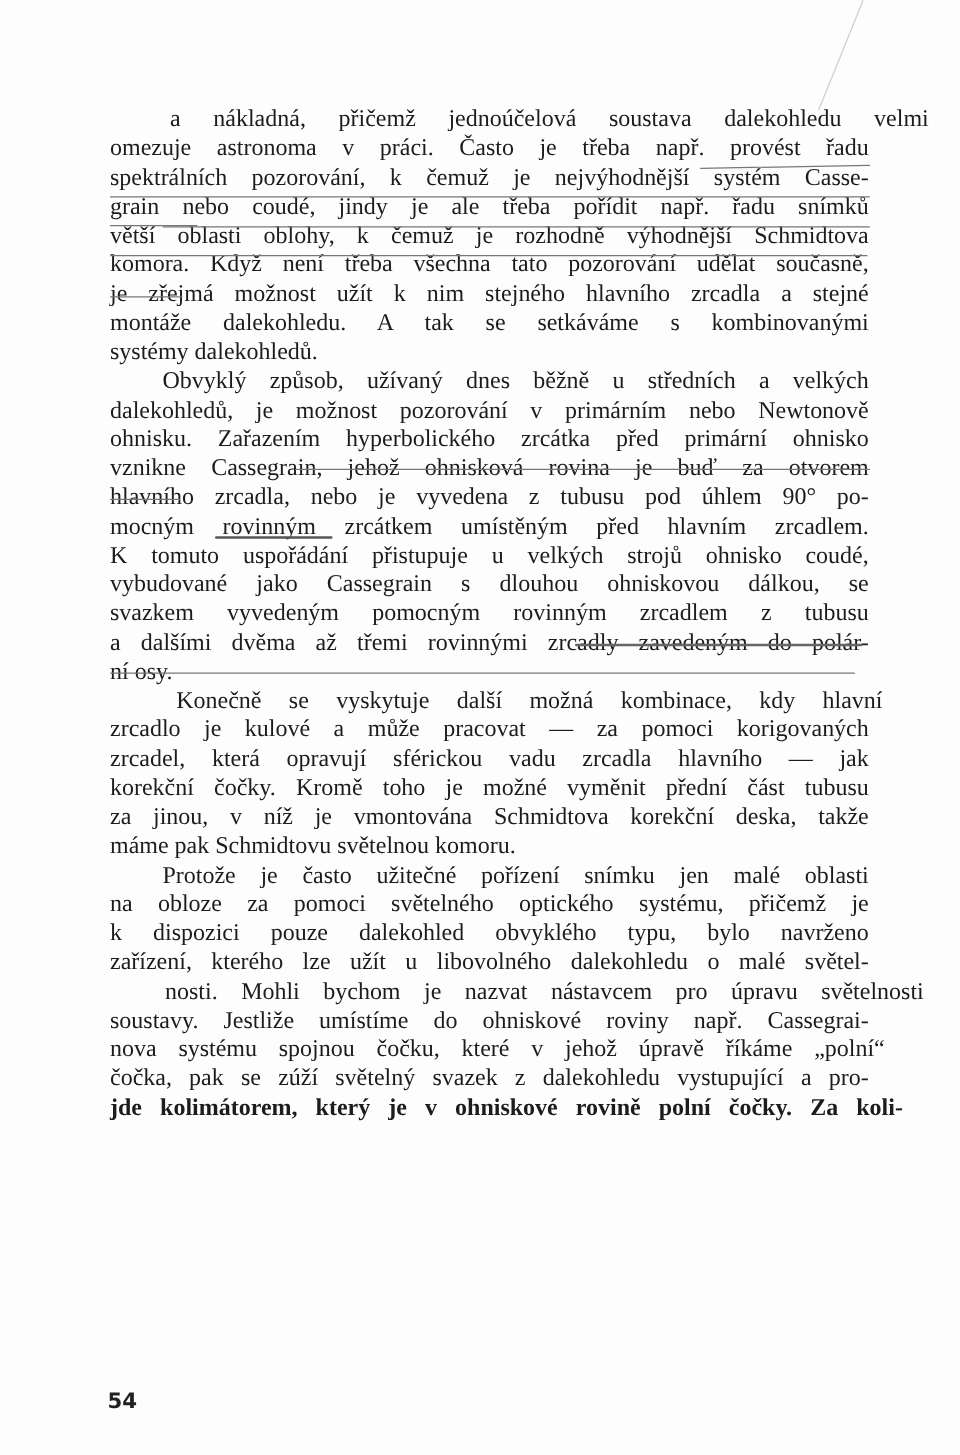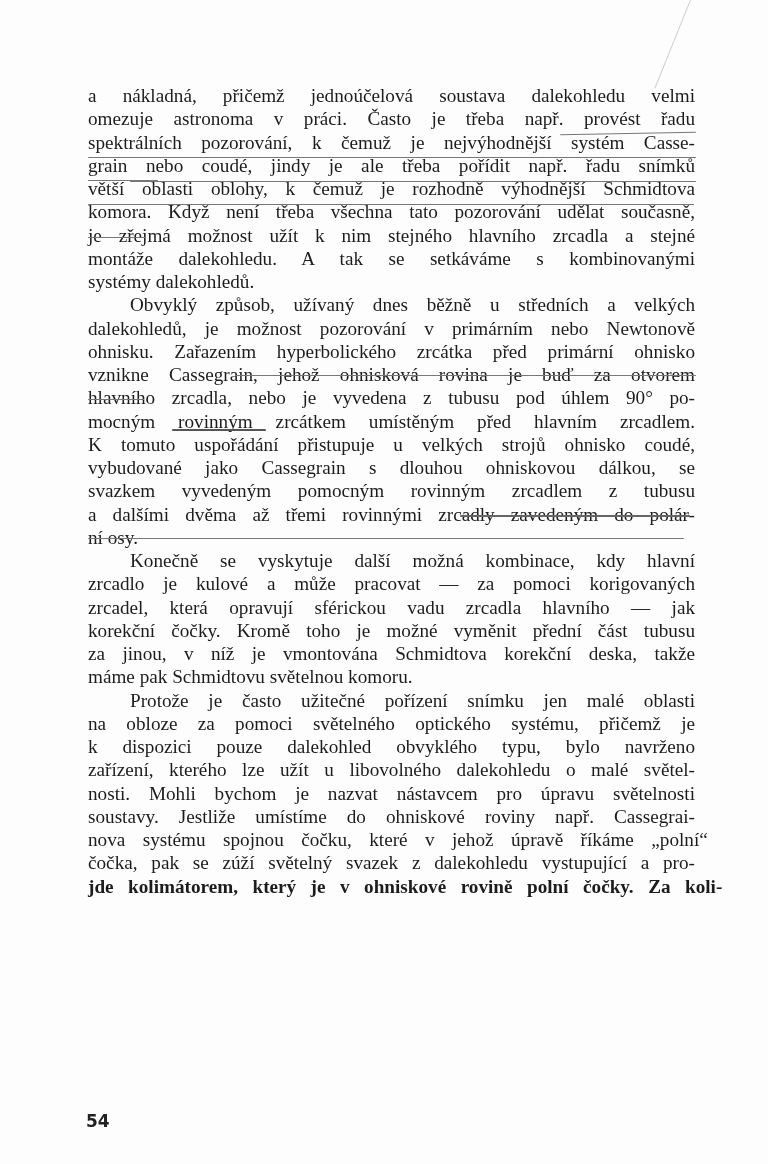--- a/index.html
+++ b/index.html
@@ -42,21 +42,21 @@
   }
 </style>
 </head>
 <body>
 
 <div class="page">
   <div class="edge-line"></div>
 
   <div class="text-block">
     
-    <div class="line" style="display: inline-block; word-spacing: 21.3359px;">a nákladná, přičemž jednoúčelová soustava dalekohledu velmi</div>
+    <div class="line" style="display: inline-block; word-spacing: 21.3359px; margin-left: 48px;">a nákladná, přičemž jednoúčelová soustava dalekohledu velmi</div>
     <div class="line"><span style="display: inline-block; word-spacing: 15.6441px;">omezuje astronoma v práci. Často je třeba např. provést řadu</span></div>
     <div class="line"><span style="display: inline-block; word-spacing: 14.7031px;">spektrálních pozorování, k čemuž je nejvýhodnější systém Casse-</span></div>
     <div class="line"><span style="display: inline-block; word-spacing: 13.7031px;">grain nebo coudé, jindy je ale třeba pořídit např. řadu snímků</span></div>
     <div class="line"><span style="display: inline-block; word-spacing: 12.9492px;">větší oblasti oblohy, k čemuž je rozhodně výhodnější Schmidtova</span></div>
     <div class="line"><span style="display: inline-block; word-spacing: 11.8047px;">komora. Když není třeba všechna tato pozorování udělat současně,</span></div>
     <div class="line"><span style="display: inline-block; word-spacing: 12px;">je zřejmá možnost užít k nim stejného hlavního zrcadla a stejné</span></div>
     <div class="line"><span style="display: inline-block; word-spacing: 20.6384px;">montáže dalekohledu. A tak se setkáváme s kombinovanými</span></div>
     <div class="line last"><span>systémy dalekohledů.</span></div>
     
     <div class="line indent"><span style="display: inline-block; word-spacing: 13.8105px;">Obvyklý způsob, užívaný dnes běžně u středních a velkých</span></div>
@@ -64,32 +64,32 @@
     <div class="line"><span style="display: inline-block; word-spacing: 15.8281px;">ohnisku. Zařazením hyperbolického zrcátka před primární ohnisko</span></div>
     <div class="line"><span style="display: inline-block; word-spacing: 15.3789px;">vznikne Cassegrain, jehož ohnisková rovina je buď za otvorem</span></div>
     <div class="line"><span style="display: inline-block; word-spacing: 11.8172px;">hlavního zrcadla, nebo je vyvedena z tubusu pod úhlem 90° po-</span></div>
     <div class="line"><span style="display: inline-block; word-spacing: 18.1328px;">mocným rovinným zrcátkem umístěným před hlavním zrcadlem.</span></div>
     <div class="line"><span style="display: inline-block; word-spacing: 14.2559px;">K tomuto uspořádání přistupuje u velkých strojů ohnisko coudé,</span></div>
     <div class="line"><span style="display: inline-block; word-spacing: 18.5px;">vybudované jako Cassegrain s dlouhou ohniskovou dálkou, se</span></div>
     <div class="line"><span style="display: inline-block; word-spacing: 21.7708px;">svazkem vyvedeným pomocným rovinným zrcadlem z tubusu</span></div>
     <div class="line"><span style="display: inline-block; word-spacing: 11.3056px;">a dalšími dvěma až třemi rovinnými zrcadly zavedeným do polár-</span></div>
     <div class="line last"><span>ní osy.</span></div>
     
-    <div class="line indent"><span style="display: inline-block; word-spacing: 17.0759px;">Konečně se vyskytuje další možná kombinace, kdy hlavní</span></div>
+    <div class="line indent"><span style="display: inline-block; word-spacing: 17.0759px; margin-left: 11px;">Konečně se vyskytuje další možná kombinace, kdy hlavní</span></div>
     <div class="line"><span style="display: inline-block; word-spacing: 13.9896px;">zrcadlo je kulové a může pracovat — za pomoci korigovaných</span></div>
     <div class="line"><span style="display: inline-block; word-spacing: 16.5391px;">zrcadel, která opravují sférickou vadu zrcadla hlavního — jak</span></div>
     <div class="line"><span style="display: inline-block; word-spacing: 11.3368px;">korekční čočky. Kromě toho je možné vyměnit přední část tubusu</span></div>
     <div class="line"><span style="display: inline-block; word-spacing: 12.5625px;">za jinou, v níž je vmontována Schmidtova korekční deska, takže</span></div>
     <div class="line last"><span>máme pak Schmidtovu světelnou komoru.</span></div>
     
     <div class="line indent"><span style="display: inline-block; word-spacing: 14.9453px;">Protože je často užitečné pořízení snímku jen malé oblasti</span></div>
     <div class="line"><span style="display: inline-block; word-spacing: 15.4668px;">na obloze za pomoci světelného optického systému, přičemž je</span></div>
     <div class="line"><span style="display: inline-block; word-spacing: 20.0312px;">k dispozici pouze dalekohled obvyklého typu, bylo navrženo</span></div>
     <div class="line"><span style="display: inline-block; word-spacing: 10.7309px;">zařízení, kterého lze užít u libovolného dalekohledu o malé světel-</span></div>
-    <div class="line"><span style="display: inline-block; word-spacing: 13.9941px;">nosti. Mohli bychom je nazvat nástavcem pro úpravu světelnosti</span></div>
+    <div class="line"><span style="display: inline-block; word-spacing: 13.9941px; margin-left: 44px;">nosti. Mohli bychom je nazvat nástavcem pro úpravu světelnosti</span></div>
     <div class="line"><span style="display: inline-block; word-spacing: 15.2545px;">soustavy. Jestliže umístíme do ohniskové roviny např. Cassegrai-</span></div>
     <div class="line"><span style="display: inline-block; word-spacing: 12.6215px;">nova systému spojnou čočku, které v jehož úpravě říkáme „polní“</span></div>
     <div class="line"><span style="display: inline-block; word-spacing: 8.96562px;">čočka, pak se zúží světelný svazek z dalekohledu vystupující a pro-</span></div>
     <div class="line"><span style="display: inline-block; word-spacing: 9.67031px; font-weight: bold;">jde kolimátorem, který je v ohniskové rovině polní čočky. Za koli-</span></div>
   </div>
 
   <div class="uline" style="left:560px; top:133px; width:136px; transform:rotate(-1deg);"></div>
   <div class="uline" style="left:88px; top:157px; width:608px;"></div>
   <div class="uline" style="left:88px; top:180px; width:70px;"></div>
   <div class="uline" style="left:130px; top:181px; width:566px;"></div>

